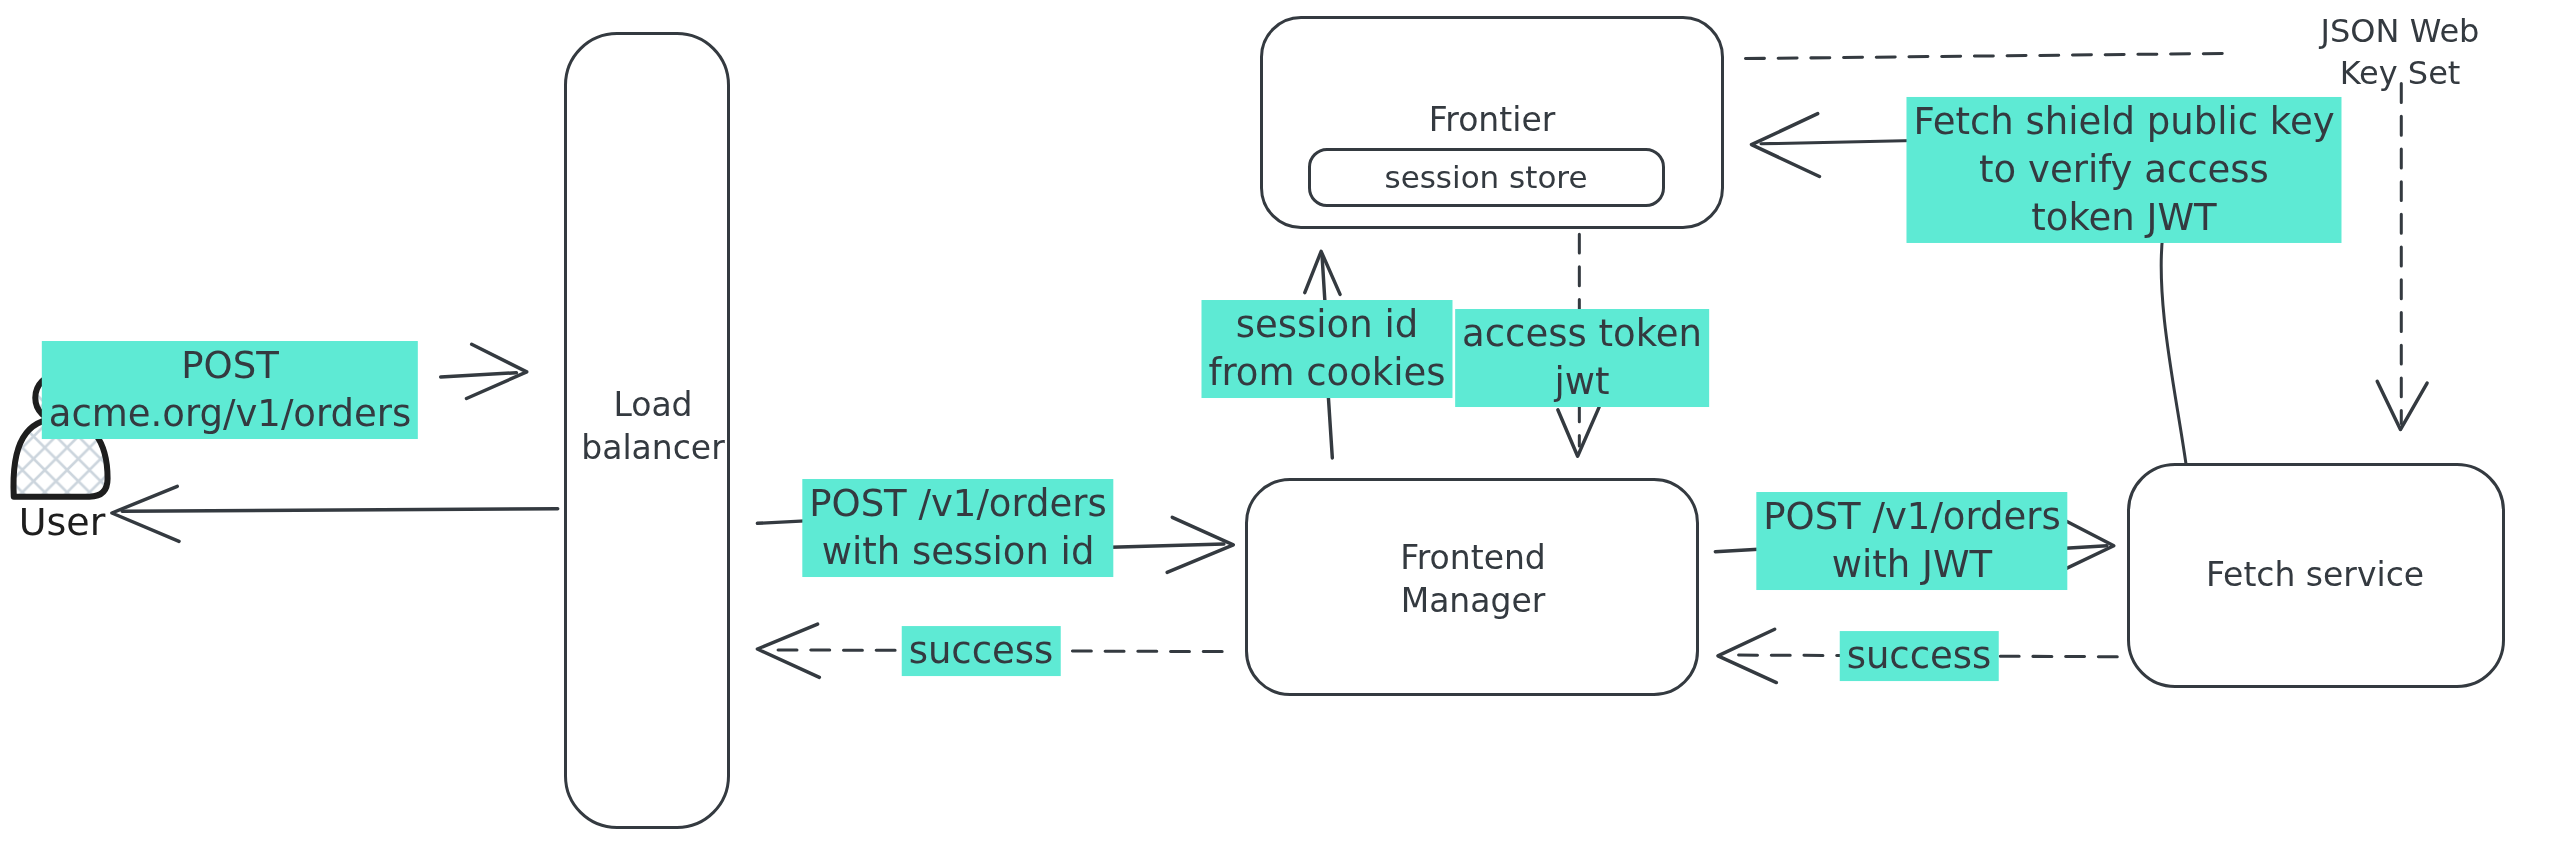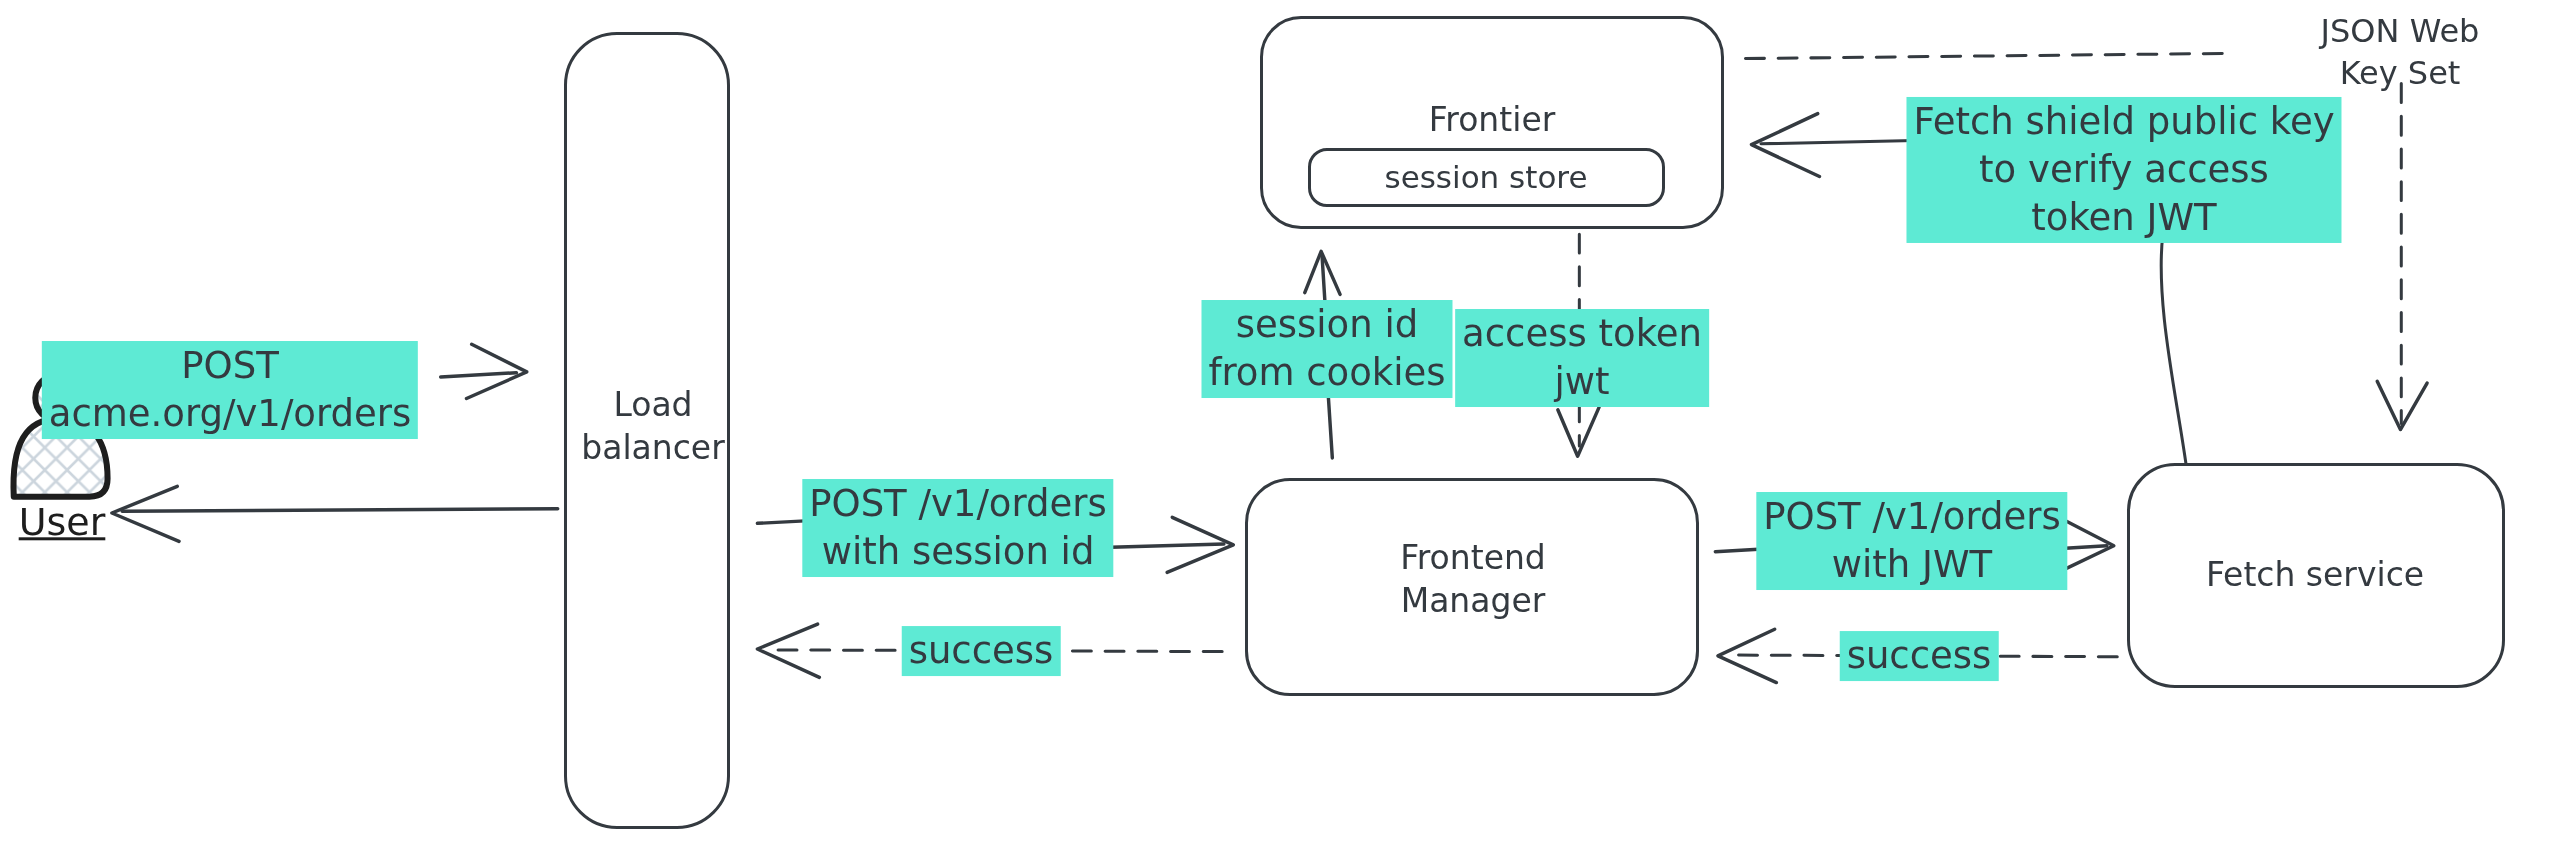--- a/index.html
+++ b/index.html
@@ -29,21 +29,21 @@
     position:absolute;
     transform:translate(-50%,-50%);
     white-space:pre-line;
     text-align:center;
     line-height:1.3;
     color:var(--text,#343a40);
   }
   .node-label{font-size:33px;}
   .edge-label{font-size:37px;background:#5eead4;padding:0.9px 6.9px;}
   .free-label{font-size:32px;}
-  .user-label{font-size:38px;color:var(--user-stroke,#1e1e1e);text-decoration:underline;}
+  .user-label{font-size:38px;color:var(--user-stroke,#1e1e1e);}
 </style>
 </head>
 <body>
 
 <div id="canvas">
 
   <svg id="wires" xmlns="http://www.w3.org/2000/svg" viewBox="0 0 2993 984" width="2576" height="847">
     <defs>
       <pattern id="hatch" width="26" height="26" patternUnits="userSpaceOnUse">
         <path class="hatchline" d="M0,0 L26,26 M26,0 L0,26" fill="none"></path>

